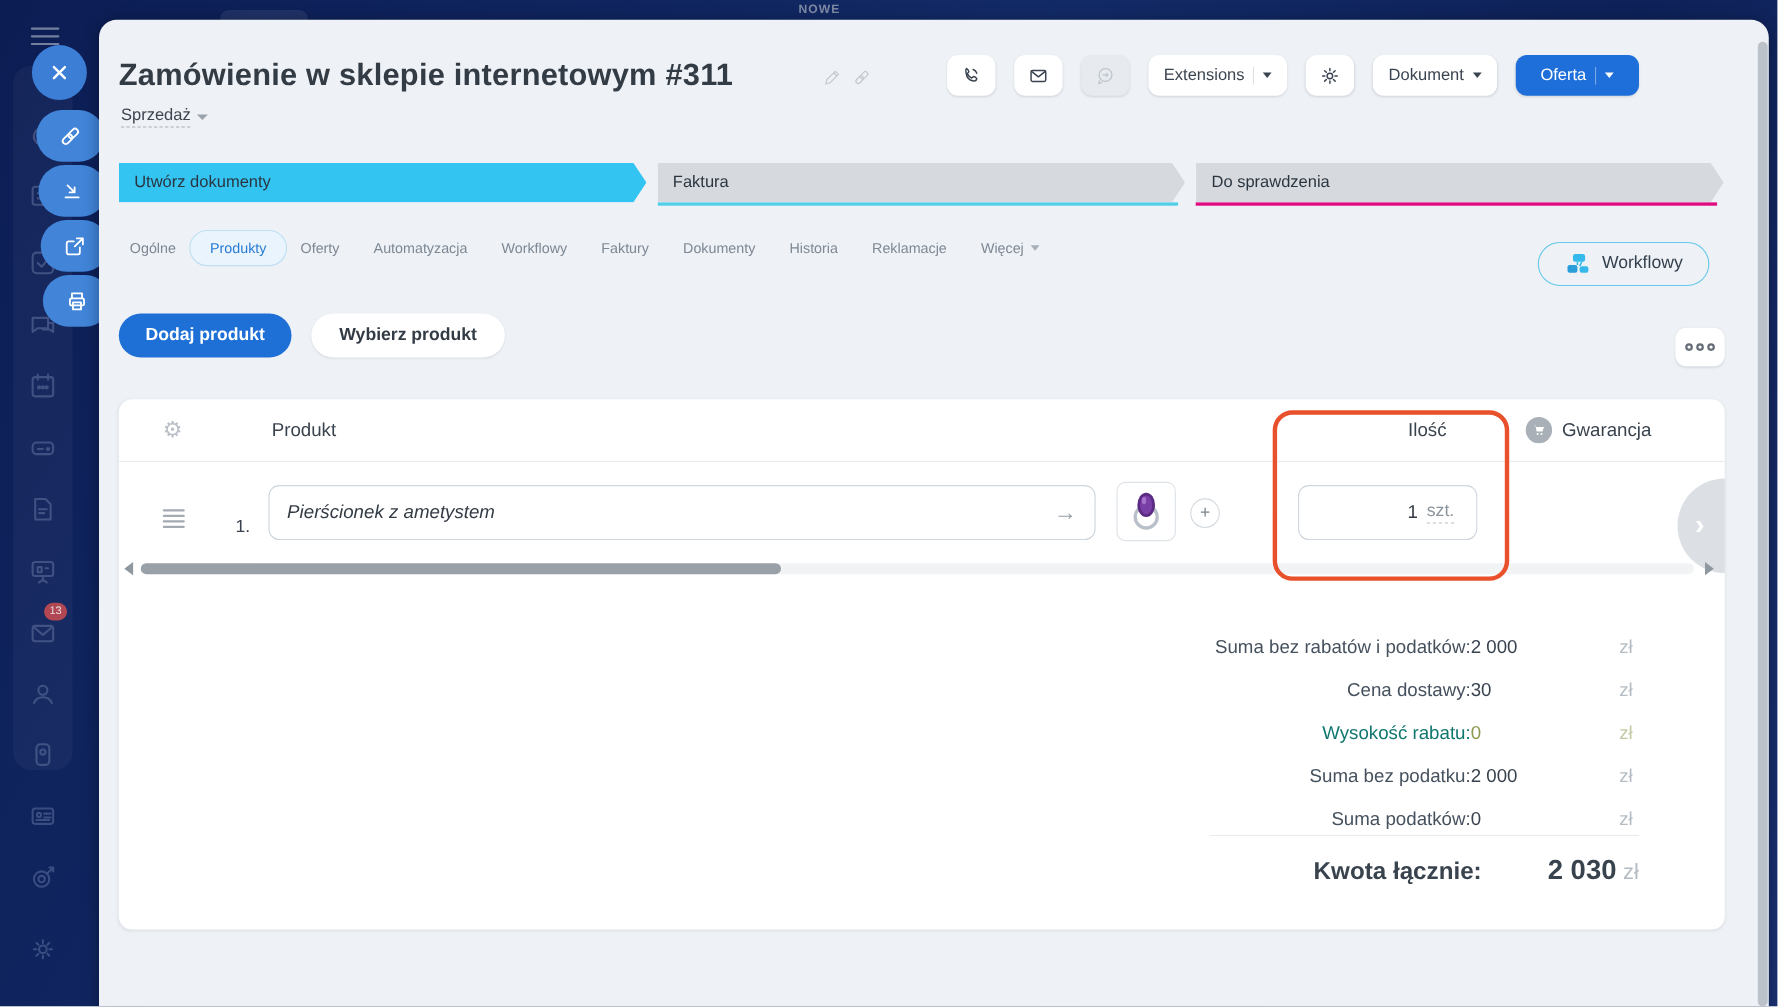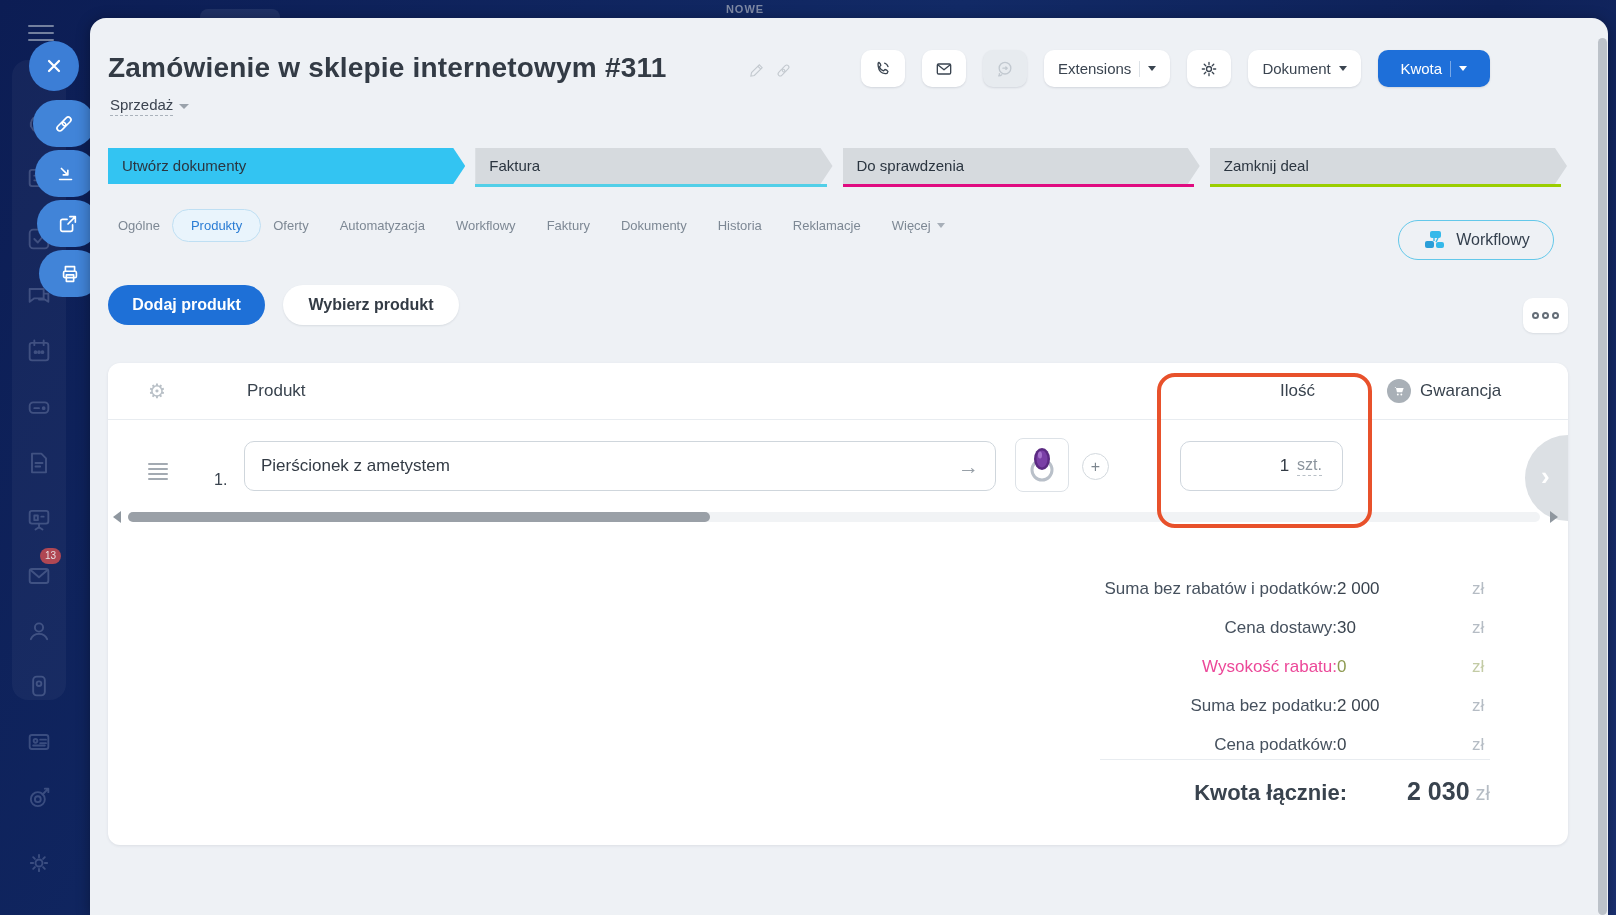--- a/index.html
+++ b/index.html
@@ -96,21 +96,21 @@
   .col-war { position:absolute; left:1279px; top:16px; display:flex; align-items:center; gap:9px; font-size:17px; color:#39434e; }
   .cart-circ { width:24px; height:24px; border-radius:50%; background:#a9b0b7; display:flex; align-items:center; justify-content:center; }
 
   .orange-frame { position:absolute; left:1049px; top:10px; width:215px; height:155px; border:4px solid #e8512b;
                   border-radius:18px; pointer-events:none; z-index:6; }
 
   .drag { position:absolute; left:40px; top:100px; width:20px; cursor:grab; }
   .drag span { display:block; height:2px; background:#a3aab2; margin-bottom:3px; border-radius:1px; }
   .row-index { position:absolute; left:106px; top:108px; font-size:16px; color:#39434e; }
   .name-input { position:absolute; left:136px; top:78px; width:752px; height:50px; border:1px solid #cfd6dc; border-radius:10px;
-                background:#fff; display:flex; align-items:center; padding:0 16px; }
+                background:#fff; display:flex; align-items:center; padding:0 16px;font-style:italic; }
   .name-input .pname { flex:1; font-size:17px; color:#333b45; }
   .arrow-r { font-size:21px; color:#98a0a8; cursor:pointer; line-height:1; }
   .img-box { position:absolute; left:907px; top:75px; width:54px; height:54px; border:1px solid #dde2e7; border-radius:8px;
              background:#fff; display:flex; align-items:center; justify-content:center; cursor:pointer; }
   .plus-btn { position:absolute; left:974px; top:90px; width:27px; height:27px; border-radius:50%; border:1px solid #d3d9de;
               background:#fff; color:#7d868f; font-size:16px; line-height:24px; text-align:center; cursor:pointer; }
   .qty-input { position:absolute; left:1072px; top:78px; width:163px; height:50px; border:1px solid #cfd6dd; border-radius:10px;
                background:#fff; display:flex; align-items:center; justify-content:flex-end; gap:8px; padding:0 20px; }
   .qty-val { font-size:17px; color:#333b45; }
   .qty-unit { font-size:16px; color:#8b949d; border-bottom:1px dashed #b9c0c7; padding-bottom:1px; cursor:pointer; }
@@ -121,21 +121,21 @@
   .hscroll-left { position:absolute; left:5px; top:148px; width:0; height:0; border-top:6px solid transparent; border-bottom:6px solid transparent; border-right:8px solid #8f979f; cursor:pointer; }
   .hscroll-right { position:absolute; left:1442px; top:148px; width:0; height:0; border-top:6px solid transparent; border-bottom:6px solid transparent; border-left:8px solid #8f979f; cursor:pointer; }
   .hscroll-track { position:absolute; left:20px; top:149px; width:1412px; height:10px; border-radius:5px; background:#f1f3f5; }
   .hscroll-thumb { position:absolute; left:0; top:0; width:582px; height:10px; border-radius:5px; background:#9aa0a7; cursor:grab; }
 
   .summary { position:absolute; right:78px; top:192px; width:640px;margin-top:24px; }
   .srow { display:flex; justify-content:flex-end; align-items:baseline; height:39px; font-size:17px; }
   .srow .lbl { color:#46515e; }
   .srow .val { width:130px; text-align:left; color:#39434e; }
   .srow .cur { color:#b5bcc4; margin-left:5px; width:18px; }
-  .srow.olive .lbl { color:#ec4899; }
+  .srow.olive .lbl { color:#0f766e; }
   .srow.olive .val { color:#8d9a50; }
   .srow.olive .cur { color:#c3cba5; }
   .sum-div { position:absolute; left:992px; top:396px; width:390px; height:1px; background:#e8ecf0; }
   .total { position:absolute; right:78px; top:414px; display:flex; align-items:baseline; justify-content:flex-end; }
   .total .lbl { font-size:22px; font-weight:bold; color:#39434e; margin-right:60px; }
   .total .val { font-size:25px; font-weight:bold; color:#39434e; }
   .total .cur { font-size:20px; color:#b5bcc4; margin-left:6px; }
 
   .vscroll { position:absolute; left:1508px; top:20px; width:9px; height:877px; background:#bcc2c9; border-radius:5px; cursor:grab; }
 </style>
@@ -316,45 +316,40 @@
         <svg viewBox="0 0 24 24">
             <circle cx="12" cy="12" r="3"></circle>
             <path d="M12 4v2.5M12 17.5V20M4 12h2.5M17.5 12H20M6.3 6.3l1.8 1.8M15.9 15.9l1.8 1.8M17.7 6.3l-1.8 1.8M8.1 15.9l-1.8 1.8"></path>
           </svg>
       </button>
       <button class="abtn pill">
         <span>Dokument</span>
         <span class="chev-d"></span>
       </button>
       <button class="abtn primary">
-        <span>Kwota</span>
+        <span>Oferta</span>
         <span class="vdiv"></span>
         <span class="chev-d"></span>
       </button>
     </div>
 
     <div class="pipeline">
       <div class="stage done">
         <div class="stage-bg"></div>
           <span class="stage-label">Utwórz dokumenty</span>
         </div>
       <div class="stage todo">
         <div class="stage-bg"></div>
           <div class="accent" style="background:#52cfe8"></div>
         <span class="stage-label">Faktura</span>
         </div>
       <div class="stage todo">
         <div class="stage-bg"></div>
           <div class="accent" style="background:#e00b80"></div>
         <span class="stage-label">Do sprawdzenia</span>
-        </div>
-      <div class="stage todo">
-        <div class="stage-bg"></div>
-          <div class="accent" style="background:#9bce00"></div>
-        <span class="stage-label">Zamknij deal</span>
         </div>
     </div>
 
     <nav class="tabs">
       <span class="tab">Ogólne</span>
       <span class="tab active">Produkty</span>
       <span class="tab">Oferty</span>
       <span class="tab">Automatyzacja</span>
       <span class="tab">Workflowy</span>
       <span class="tab">Faktury</span>
@@ -455,21 +450,21 @@
           <span class="lbl">Wysokość rabatu:</span>
           <span class="val">0</span>
           <span class="cur">zł</span>
           </div>
         <div class="srow">
           <span class="lbl">Suma bez podatku:</span>
           <span class="val">2 000</span>
           <span class="cur">zł</span>
           </div>
         <div class="srow">
-          <span class="lbl">Cena podatków:</span>
+          <span class="lbl">Suma podatków:</span>
           <span class="val">0</span>
           <span class="cur">zł</span>
           </div>
       </div>
       <div class="sum-div"></div>
       <div class="total">
         <span class="lbl">Kwota łącznie:</span>
         <span class="val">2 030</span>
         <span class="cur">zł</span>
       </div>

